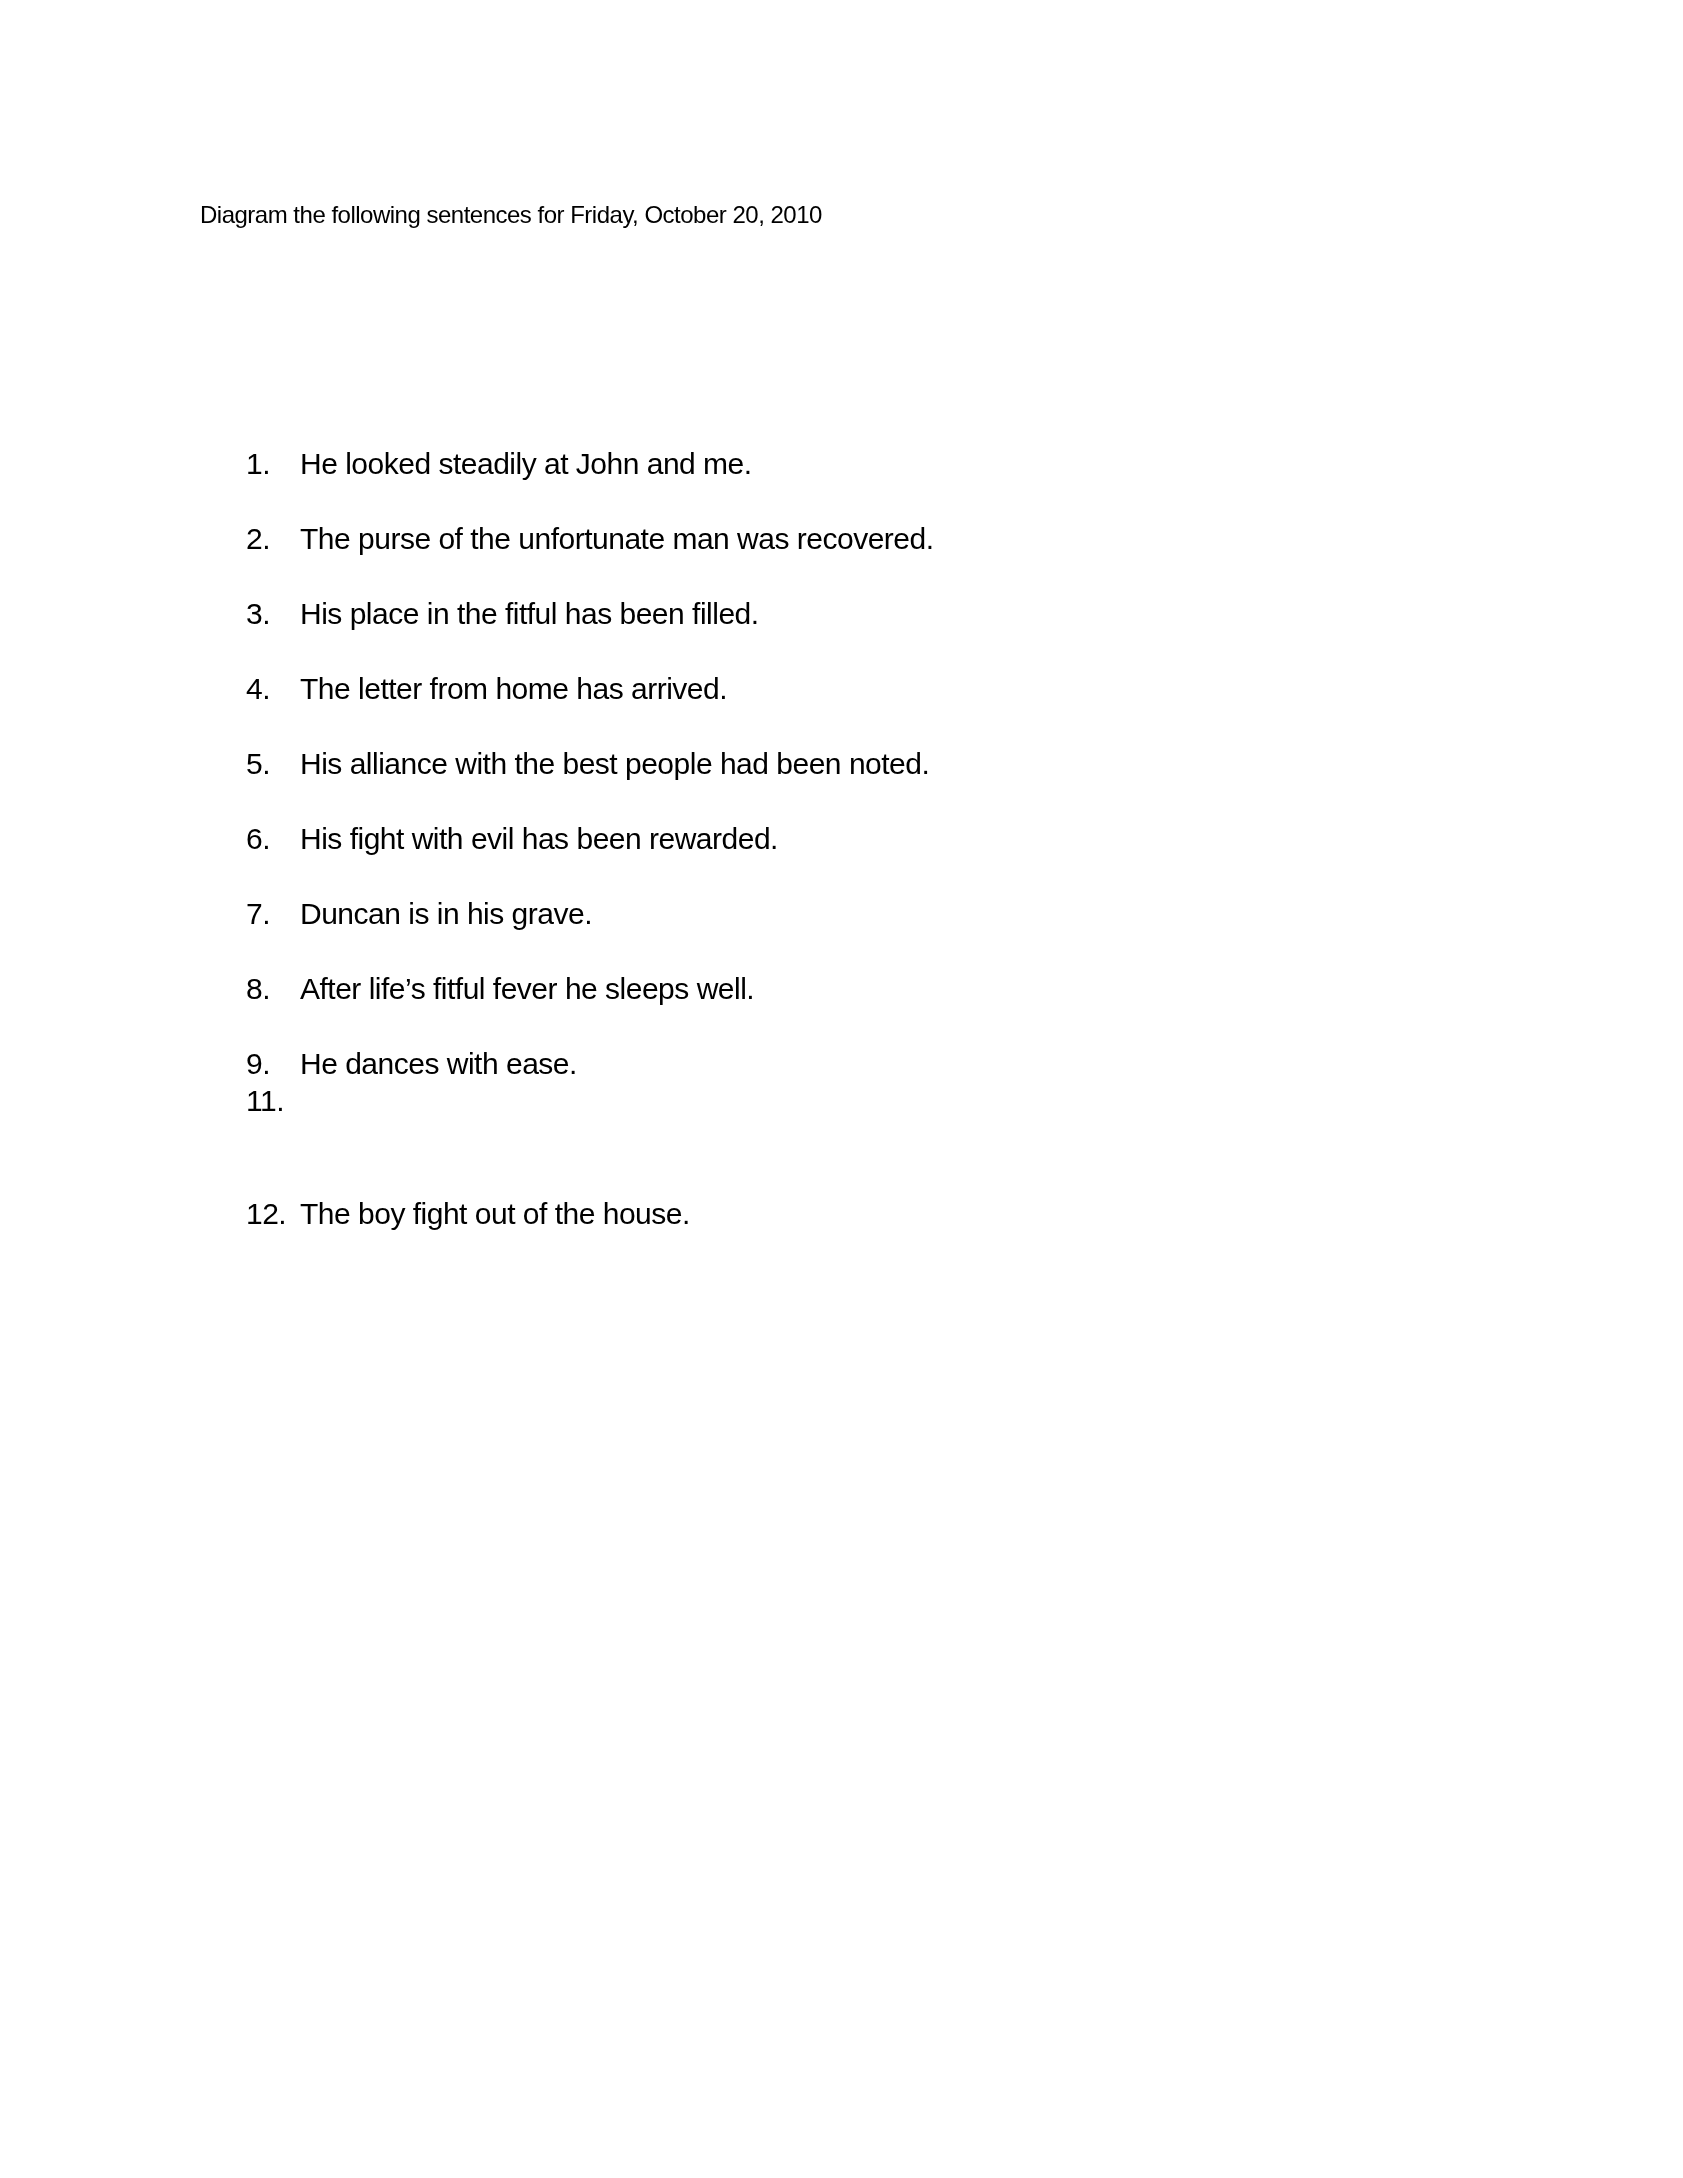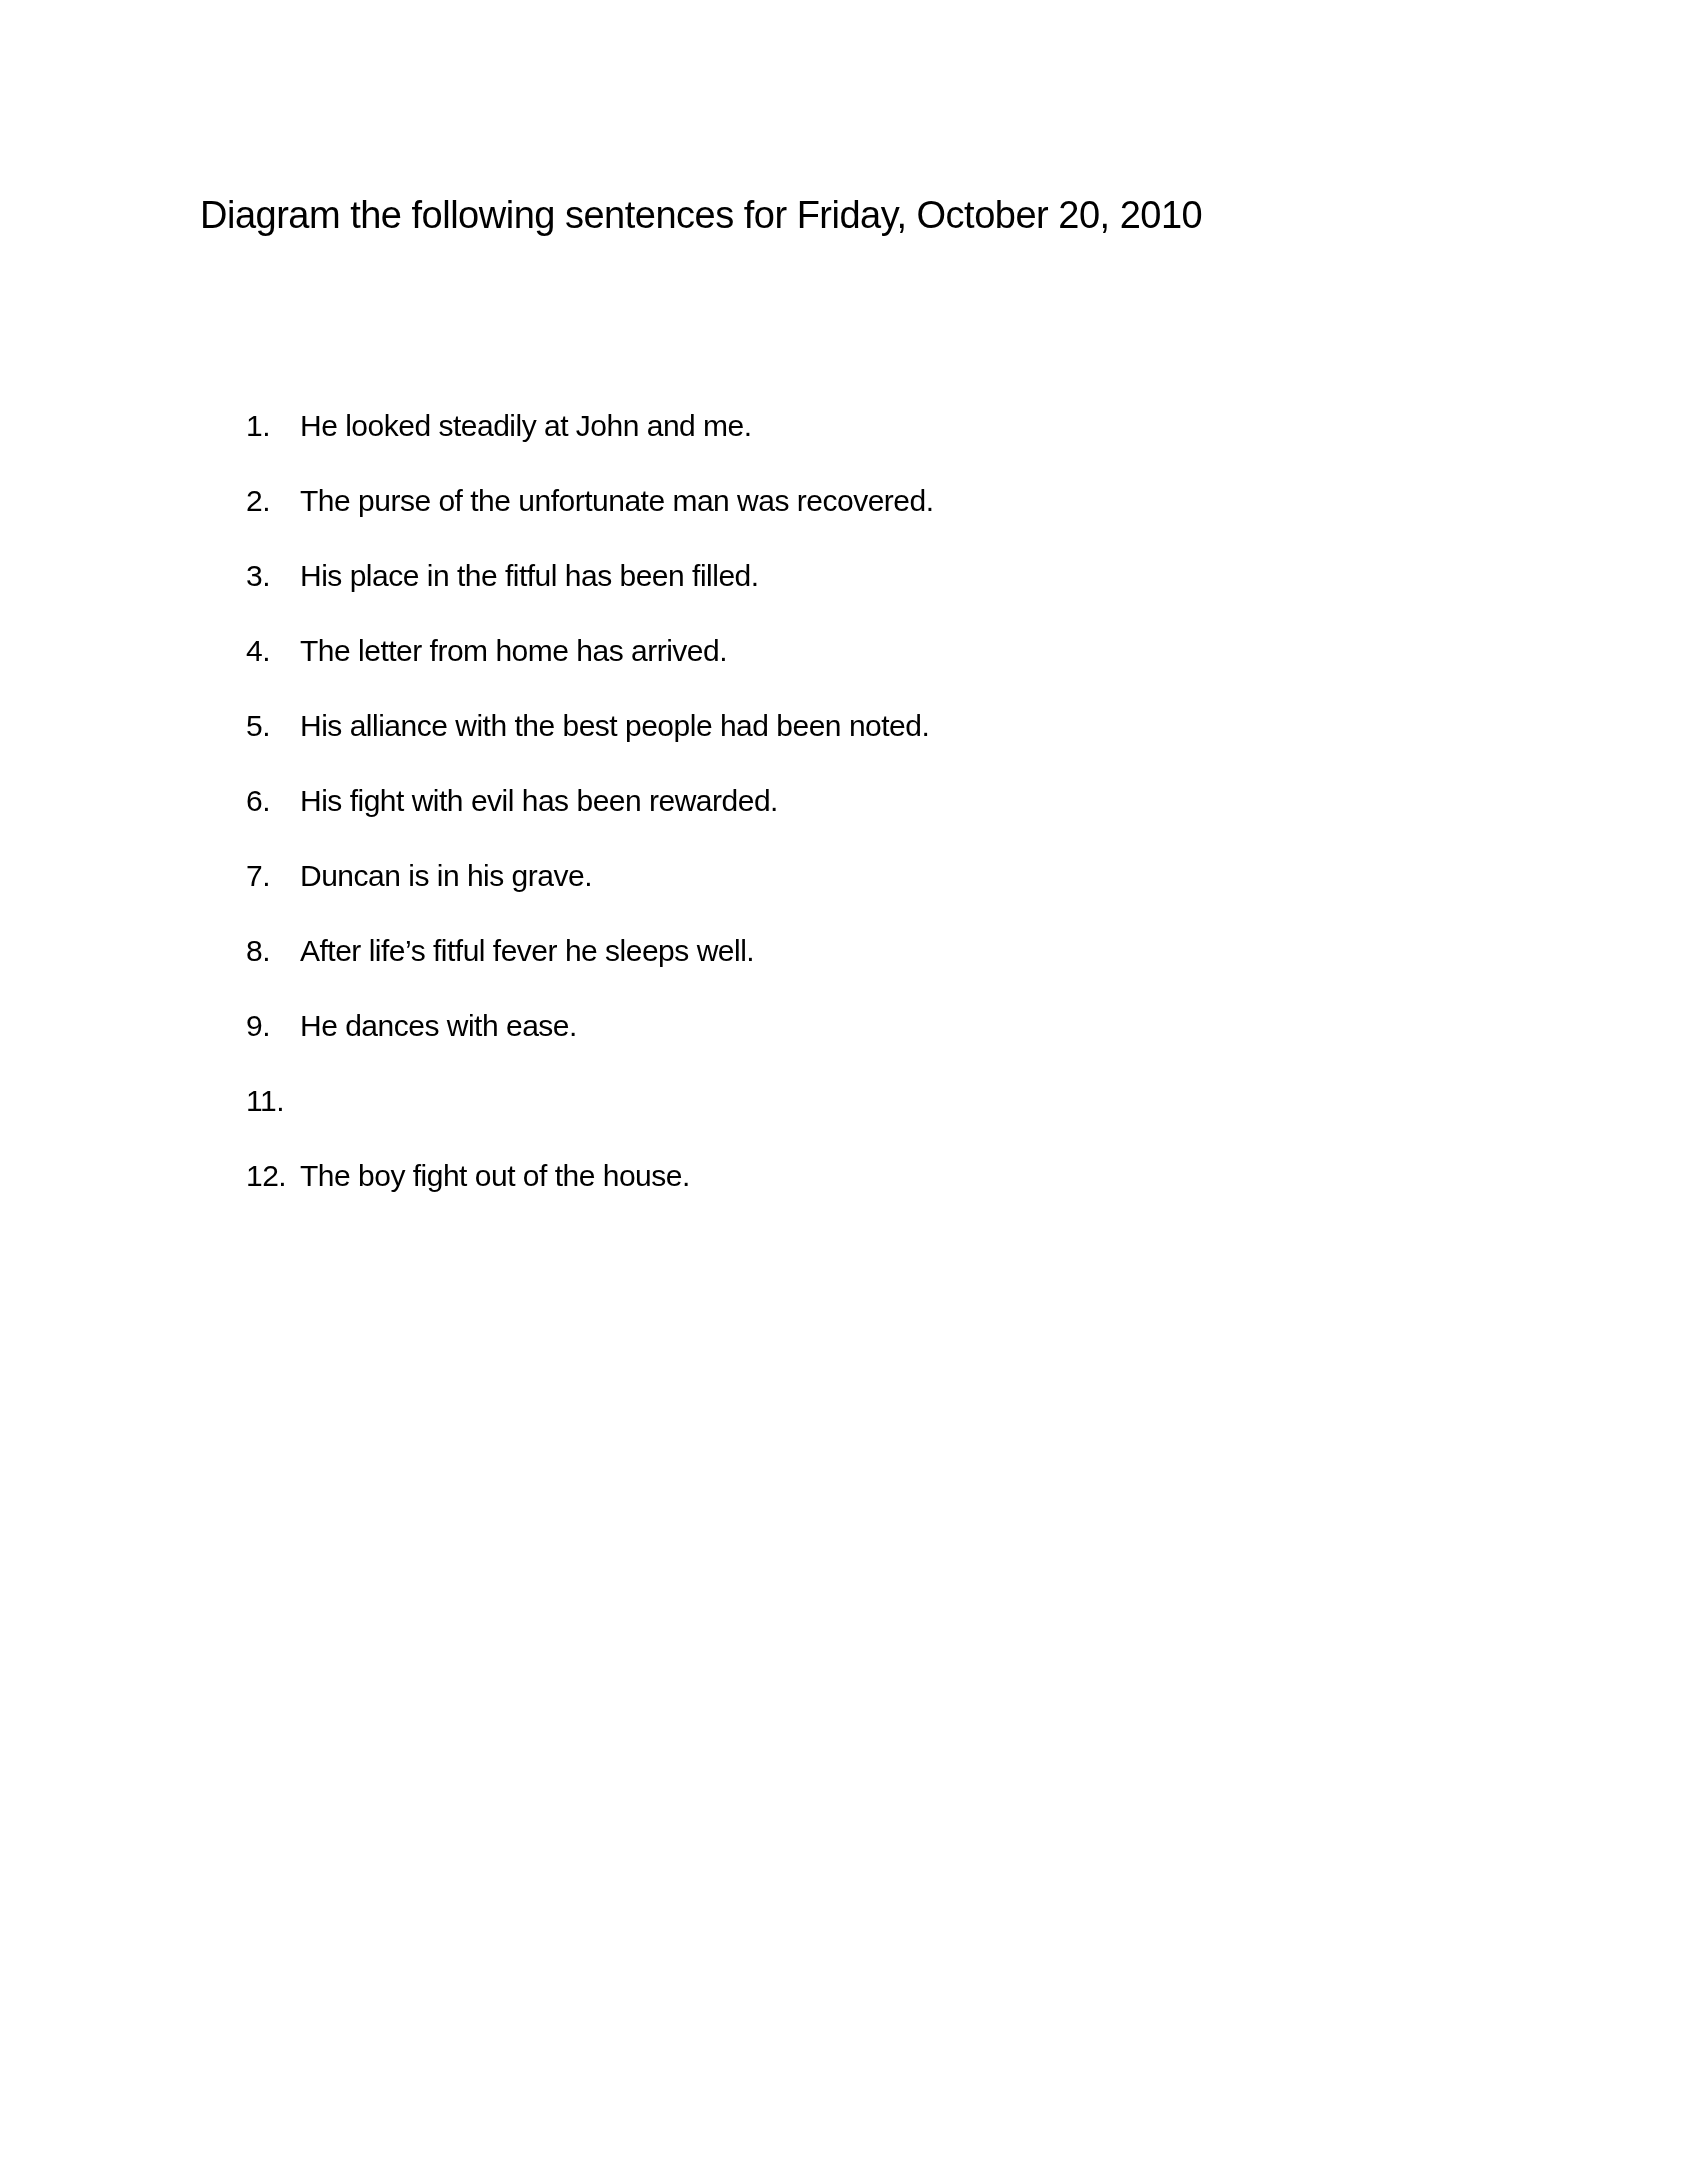--- a/index.html
+++ b/index.html
@@ -13,21 +13,21 @@
     height: 2178px;
     background: #ffffff;
     font-family: "Liberation Sans", sans-serif;
     color: #000000;
     overflow: hidden;
   }
   .title {
     position: absolute;
     left: 200px;
     top: 198px;
-    font-size: 38px;
+    font-size: 24px;
     line-height: 34px;
     letter-spacing: -0.5px;
     white-space: nowrap;
   }
   .sentence-list {
     position: absolute;
     left: 246px;
     top: 410px;
   }
   .list-row {
@@ -39,20 +39,21 @@
     letter-spacing: -0.5px;
     line-height: 31px;
   }
   .list-num {
     flex: 0 0 54px;
     width: 54px;
     text-align: left;
   }
   .list-text {
     white-space: nowrap;
+    margin-top: 38px;
   }
 </style>
 </head>
 <body>
 
 <div class="page">
 
   <div class="title">Diagram the following sentences for Friday, October 20, 2010</div>
 
   <div class="sentence-list">

